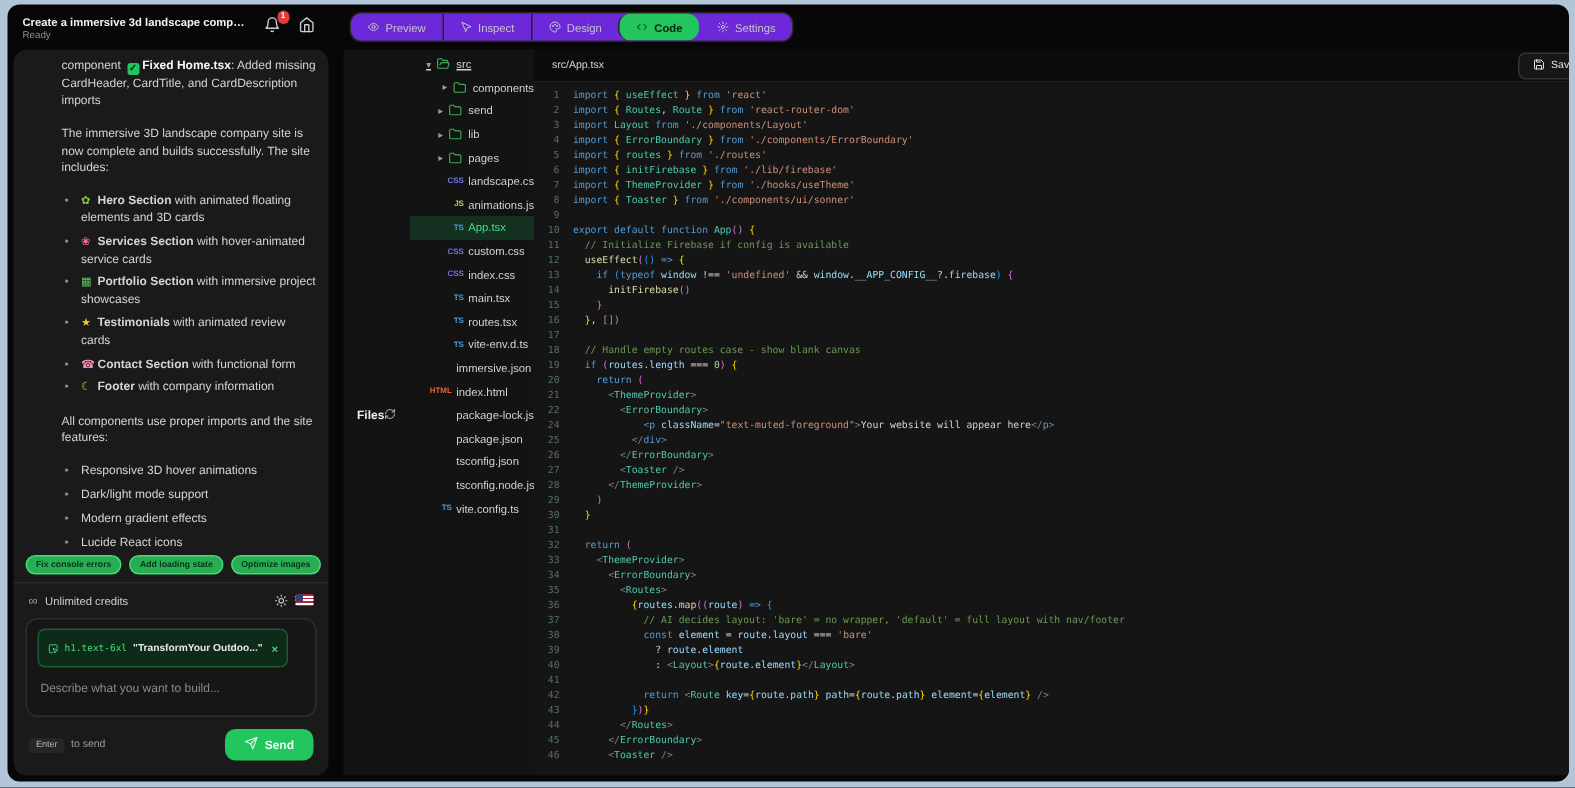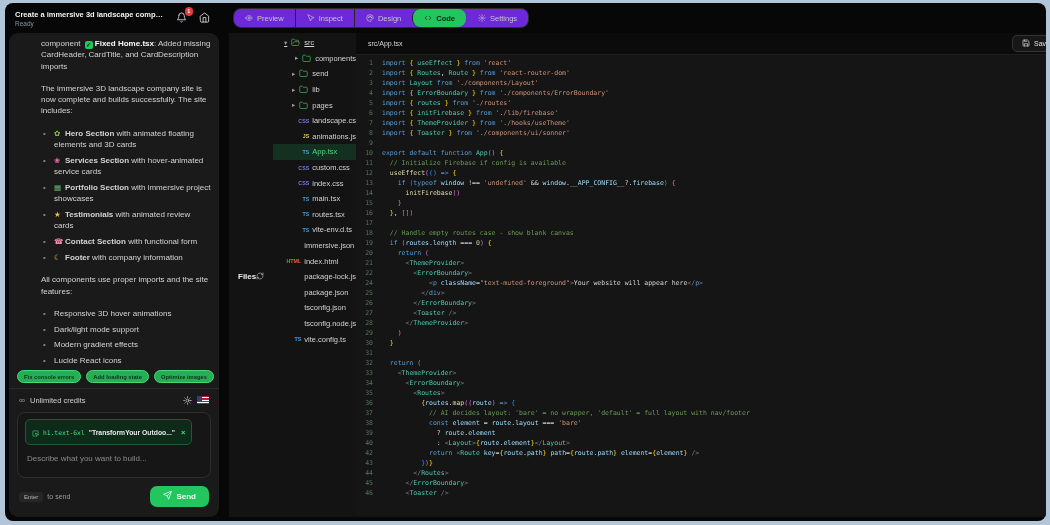--- a/index.html
+++ b/index.html
@@ -501,20 +501,24 @@
           </div>
           <div class="cl">
             <span class="ln">39</span>
             <span class="lc"><span class="tk-p">              </span><span class="tk-o">? </span><span class="tk-v">route</span><span class="tk-p">.</span><span class="tk-v">element</span></span>
           </div>
           <div class="cl">
             <span class="ln">40</span>
             <span class="lc"><span class="tk-p">              </span><span class="tk-o">: </span><span class="tk-g">&lt;</span><span class="tk-t">Layout</span><span class="tk-g">&gt;</span><span class="tk-b1">{</span><span class="tk-v">route</span><span class="tk-p">.</span><span class="tk-v">element</span><span class="tk-b1">}</span><span class="tk-g">&lt;/</span><span class="tk-t">Layout</span><span class="tk-g">&gt;</span></span>
           </div>
           <div class="cl">
+            <span class="ln">41</span>
+            <span class="lc"></span>
+          </div>
+          <div class="cl">
             <span class="ln">42</span>
             <span class="lc"><span class="tk-p">            </span><span class="tk-k">return</span><span class="tk-p"> </span><span class="tk-g">&lt;</span><span class="tk-t">Route</span><span class="tk-p"> </span><span class="tk-v">key</span><span class="tk-o">=</span><span class="tk-b1">{</span><span class="tk-v">route</span><span class="tk-p">.</span><span class="tk-v">path</span><span class="tk-b1">}</span><span class="tk-p"> </span><span class="tk-v">path</span><span class="tk-o">=</span><span class="tk-b1">{</span><span class="tk-v">route</span><span class="tk-p">.</span><span class="tk-v">path</span><span class="tk-b1">}</span><span class="tk-p"> </span><span class="tk-v">element</span><span class="tk-o">=</span><span class="tk-b1">{</span><span class="tk-v">element</span><span class="tk-b1">}</span><span class="tk-p"> </span><span class="tk-g">/&gt;</span></span>
           </div>
           <div class="cl">
             <span class="ln">43</span>
             <span class="lc"><span class="tk-p">          </span><span class="tk-b3">}</span><span class="tk-b2">)</span><span class="tk-b1">}</span></span>
           </div>
           <div class="cl">
             <span class="ln">44</span>
             <span class="lc"><span class="tk-p">        </span><span class="tk-g">&lt;/</span><span class="tk-t">Routes</span><span class="tk-g">&gt;</span></span>

